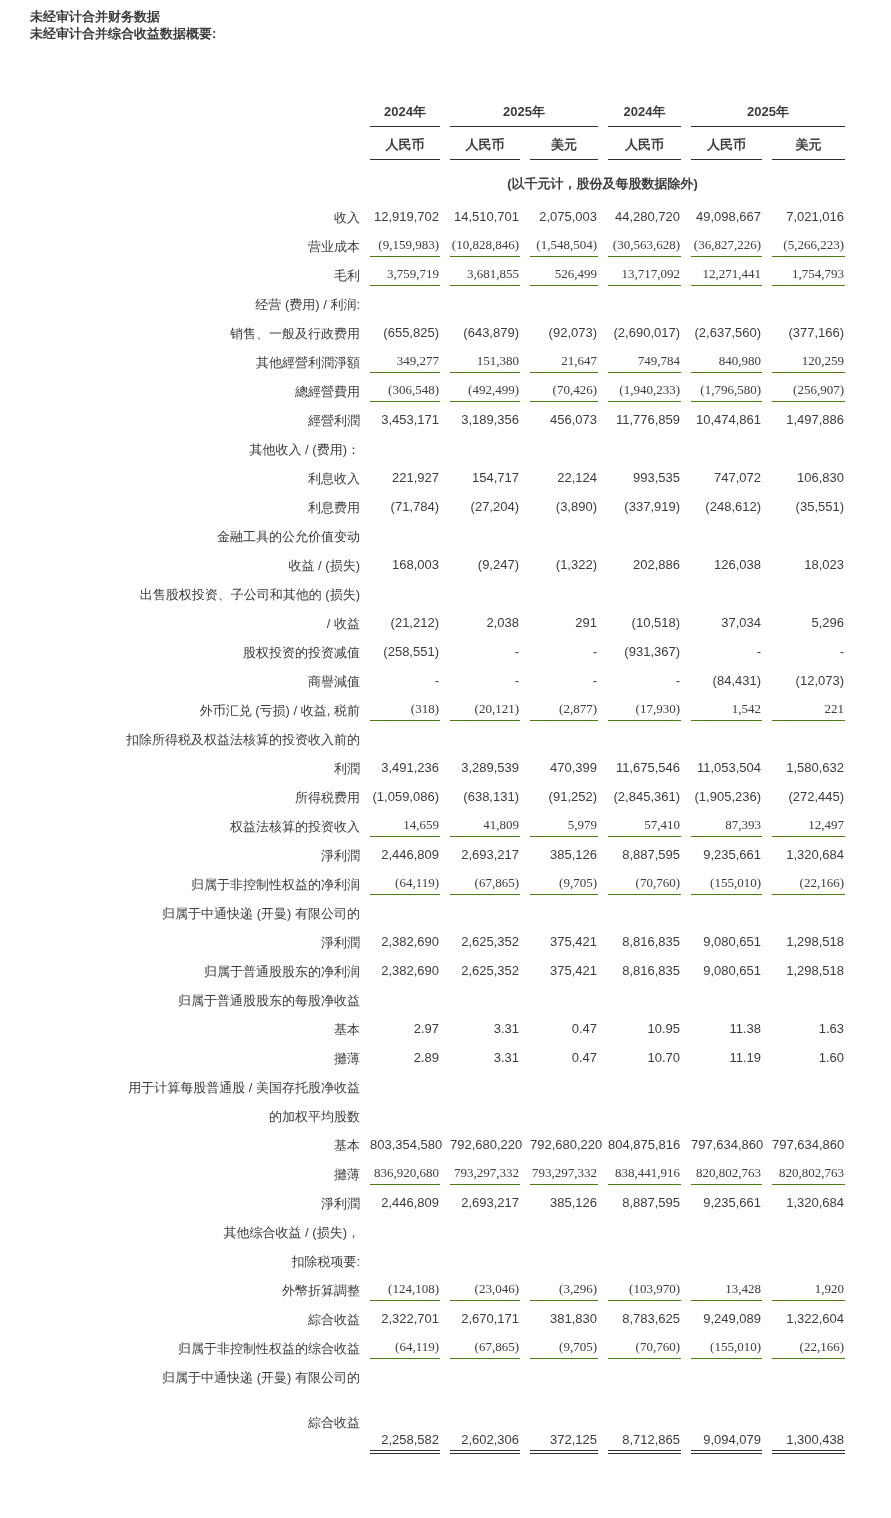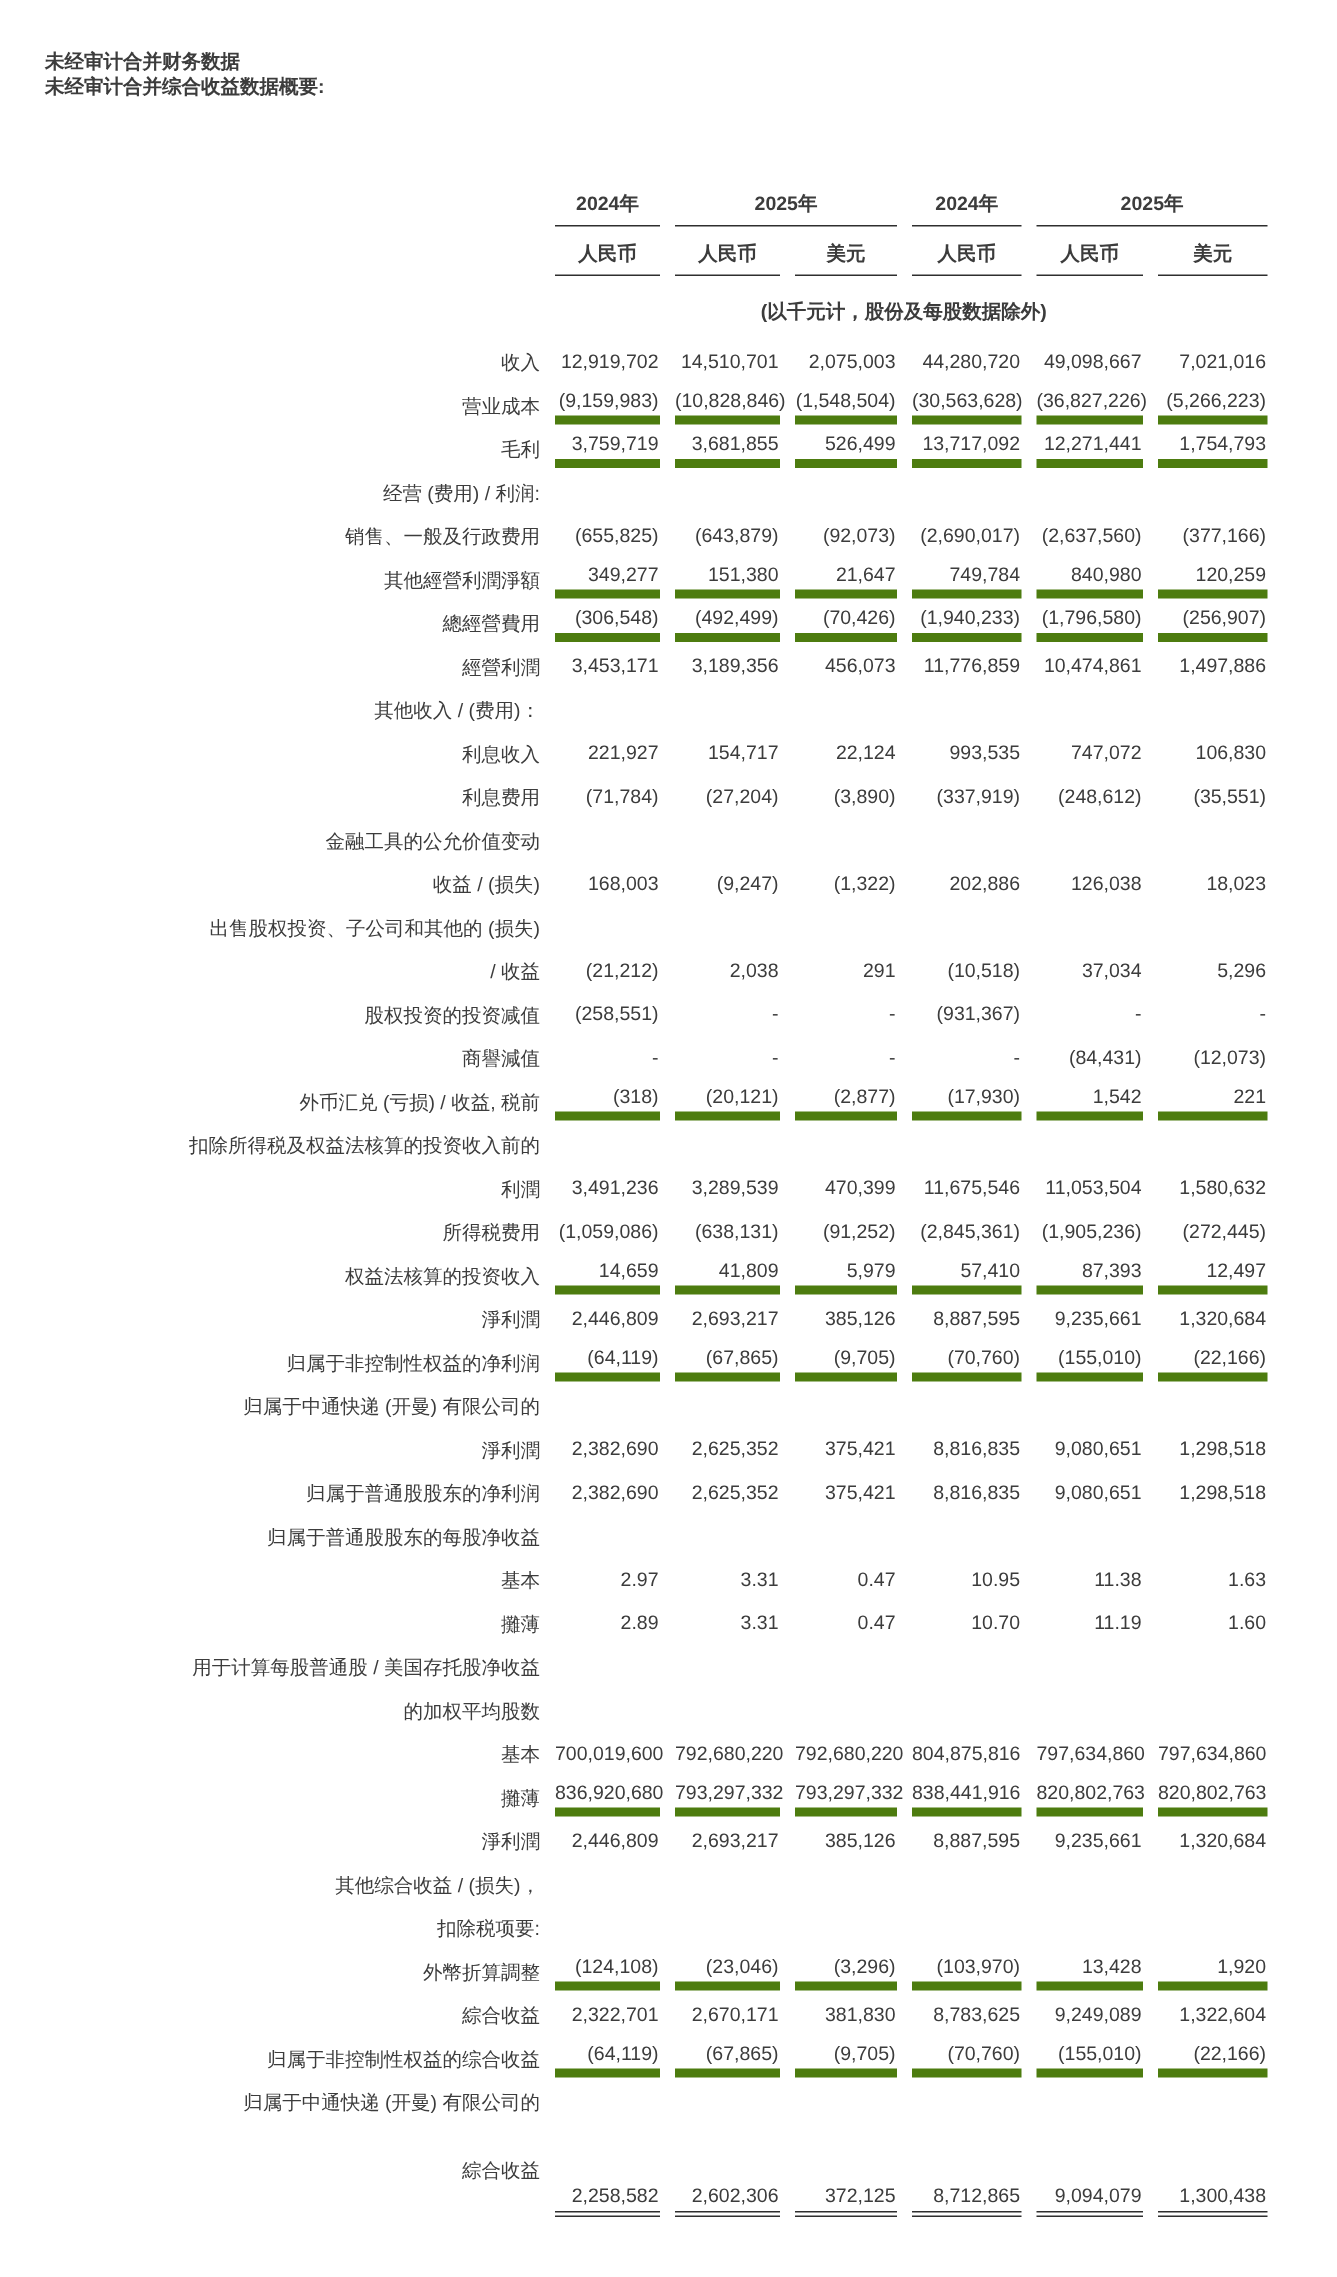--- a/index.html
+++ b/index.html
@@ -11,21 +11,21 @@
     width: 891px;
     height: 1518px;
     overflow: hidden;
     font-family: "Liberation Sans", "DejaVu Sans", sans-serif;
     color: #3c3c3c;
   }
   .page {
     box-sizing: border-box;
     width: 891px;
     height: 1518px;
-    padding: 32px 46px 0 30px;
+    padding: 8px 46px 0 30px;
   }
   .doc-title {
     font-size: 13px;
     font-weight: bold;
     line-height: 17px;
   }
   .doc-subtitle {
     font-size: 13px;
     font-weight: bold;
     line-height: 17px;
@@ -60,21 +60,21 @@
   tbody tr { height: 29px; }
   td.label { text-align: right; }
   td.label.indent .lbl { padding-left: 14px; display: inline-block; }
   td.num { text-align: right; }
   .line {
     margin-left: 10px;
     padding: 0 1px 3px 0;
     text-align: right;
     min-height: 14px;
   }
-  .rule-s { border-bottom: 6px solid #4d7c0f; }
+  .rule-s { border-bottom: 1px solid #4d7c0f; font-family: Liberation Serif, serif; }
   .rule-d { border-bottom: 4px double #2e2e2e; margin-top: 40px; }
 </style>
 </head>
 <body>
 
 <div class="page">
 
   <div class="doc-title">未经审计合并财务数据</div>
   <div class="doc-subtitle">未经审计合并综合收益数据概要:</div>
 
@@ -799,21 +799,21 @@
     <td class="num">
             <div class="line"><span></span></div>
           </td>
     <td class="num">
             <div class="line"><span></span></div>
           </td>
   </tr>
         <tr>
     <td class="label"><span class="lbl">基本</span></td>
     <td class="num">
-            <div class="line"><span>700,019,600</span></div>
+            <div class="line"><span>803,354,580</span></div>
           </td>
     <td class="num">
             <div class="line"><span>792,680,220</span></div>
           </td>
     <td class="num">
             <div class="line"><span>792,680,220</span></div>
           </td>
     <td class="num">
             <div class="line"><span>804,875,816</span></div>
           </td>

